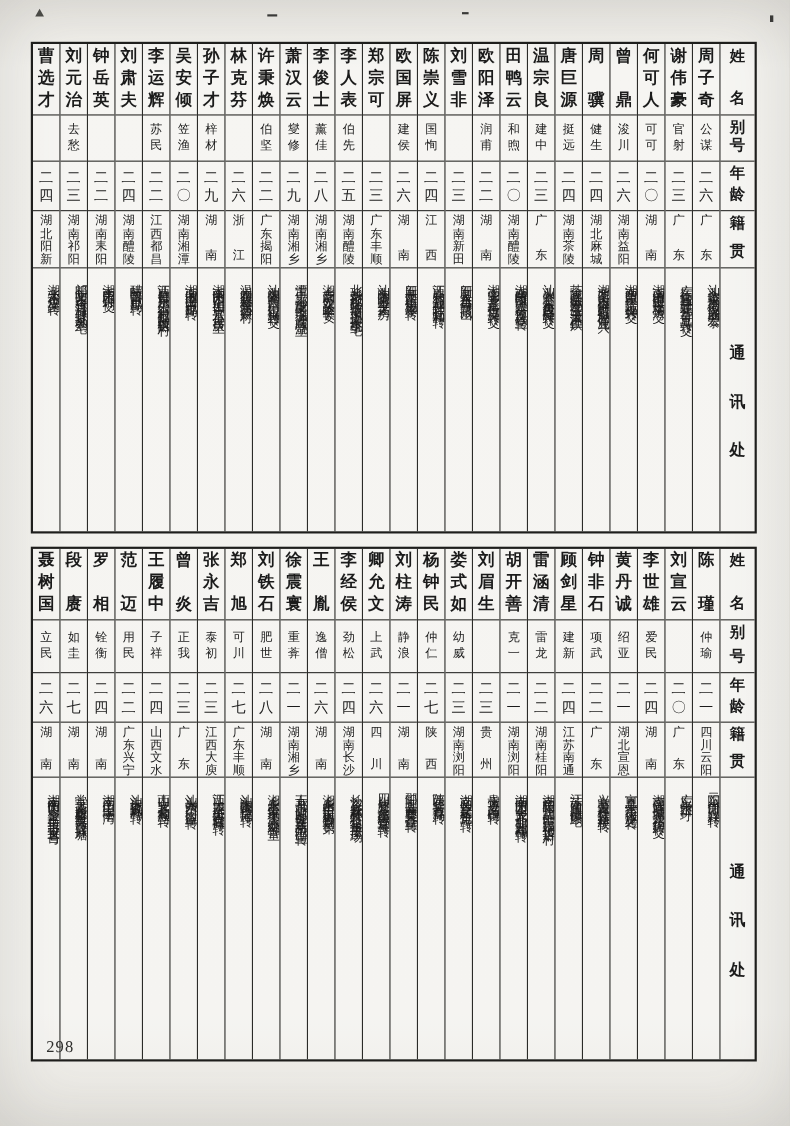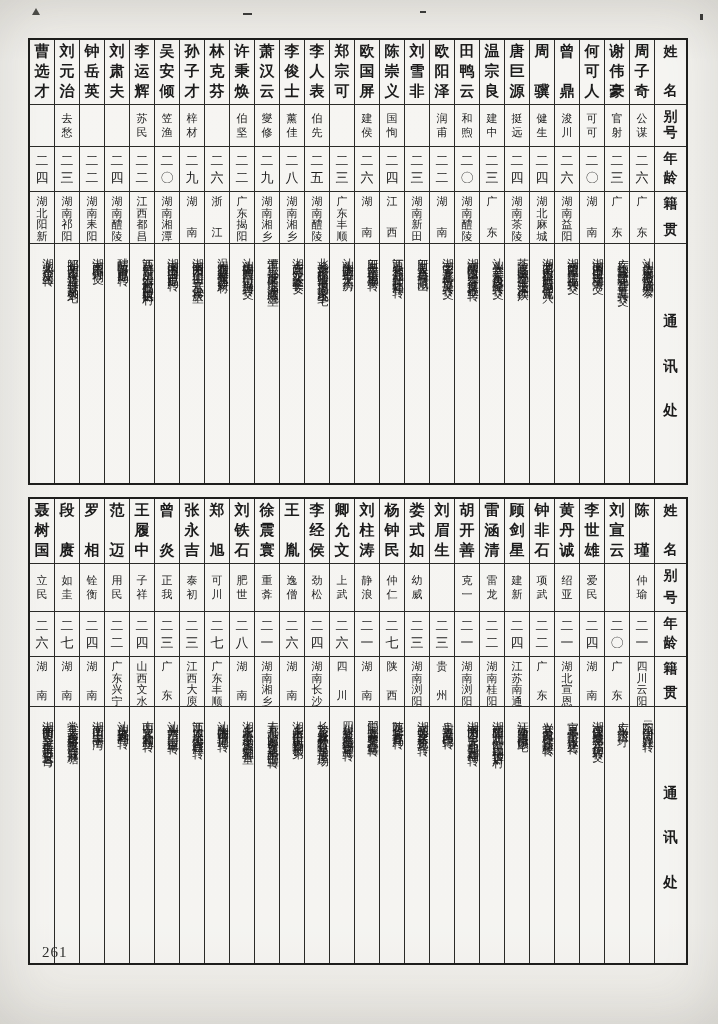--- a/index.html
+++ b/index.html
@@ -1223,14 +1223,14 @@
         <div class="cell c-native">
           <span>湖</span>
           <span>南</span>
         </div>
         <div class="cell c-addr">
           <span class="vtext">湖南衡阳西乡金兰市转惠市安且吉号</span>
         </div>
       </div>
     </div>
 
-  <div class="pagenum">261</div>
+  <div class="pagenum">298</div>
 </div>
 
 </body></html>

